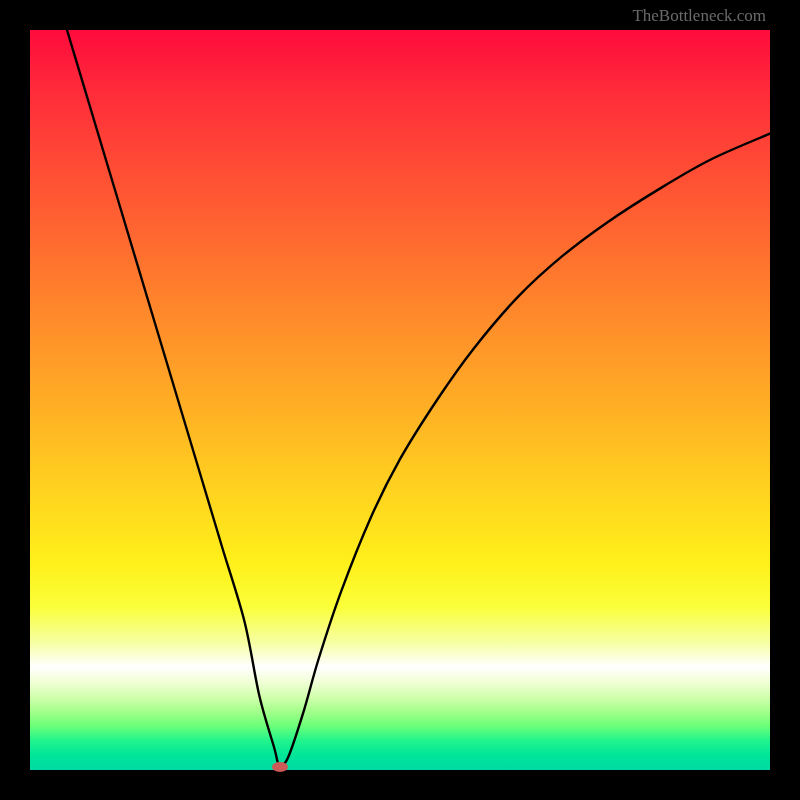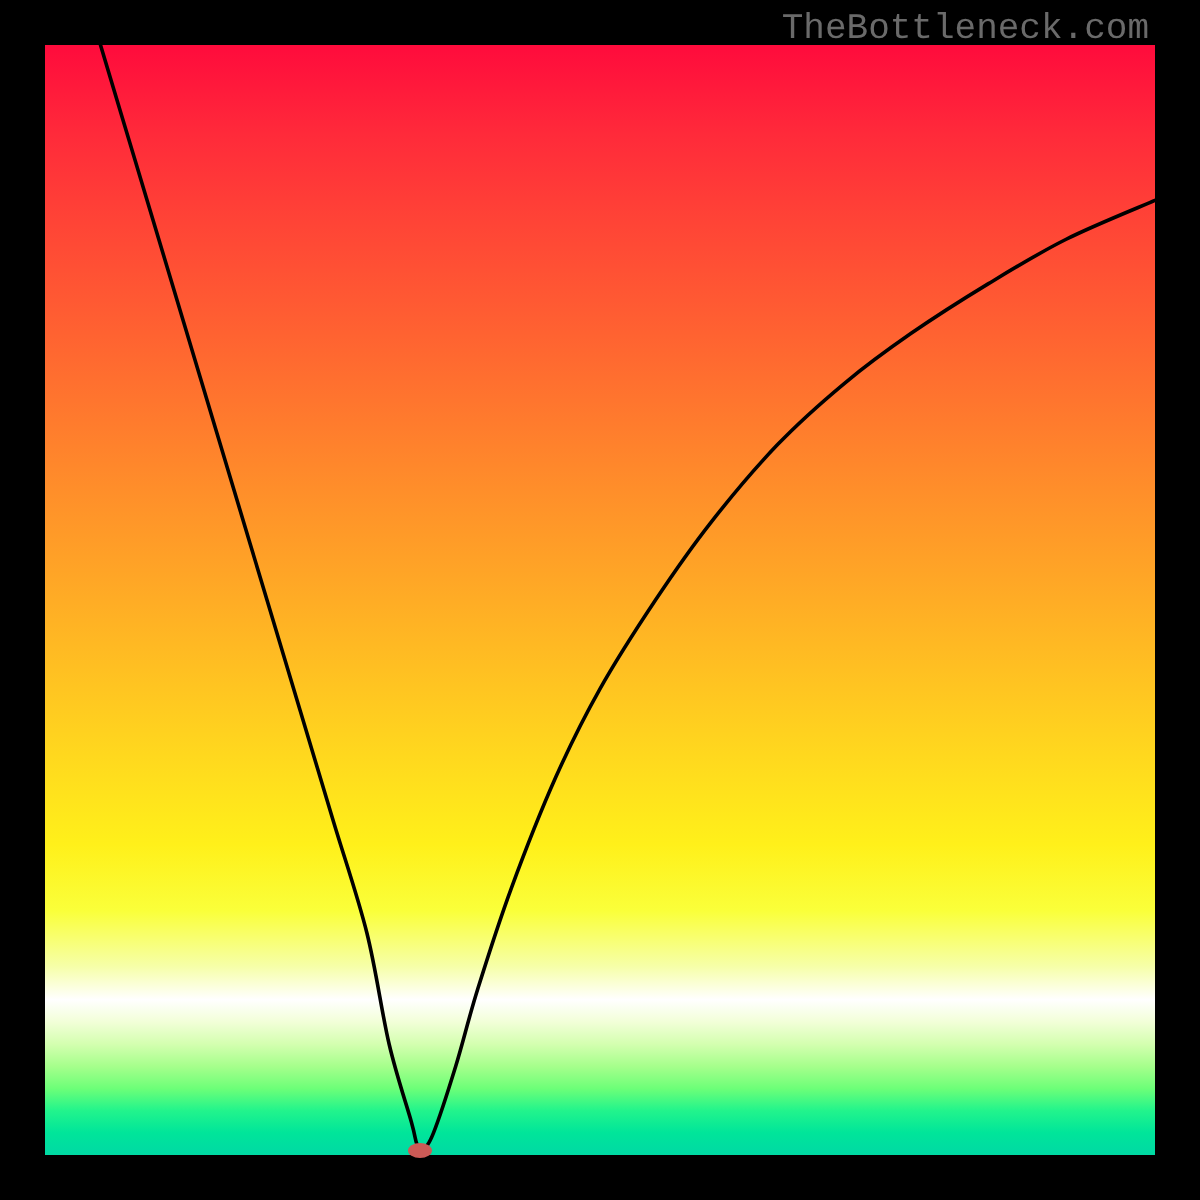--- a/index.html
+++ b/index.html
@@ -37,22 +37,22 @@
       #22f48c 96%,
       #00e59a 98%,
       #00d9a4 100%
     );
   }
   .watermark {
     position: absolute;
     top: 6px;
     right: 34px;
     color: #6a6a6a;
-    font-family: Liberation Mono, monospace;
-    font-size: 24px;
+    font-family: Liberation Serif, serif;
+    font-size: 17px;
     letter-spacing: 0px;
   }
   .curve {
     position: absolute;
     left: 0; top: 0;
     width: 740px;
     height: 740px;
   }
   .marker {
     position: absolute;

